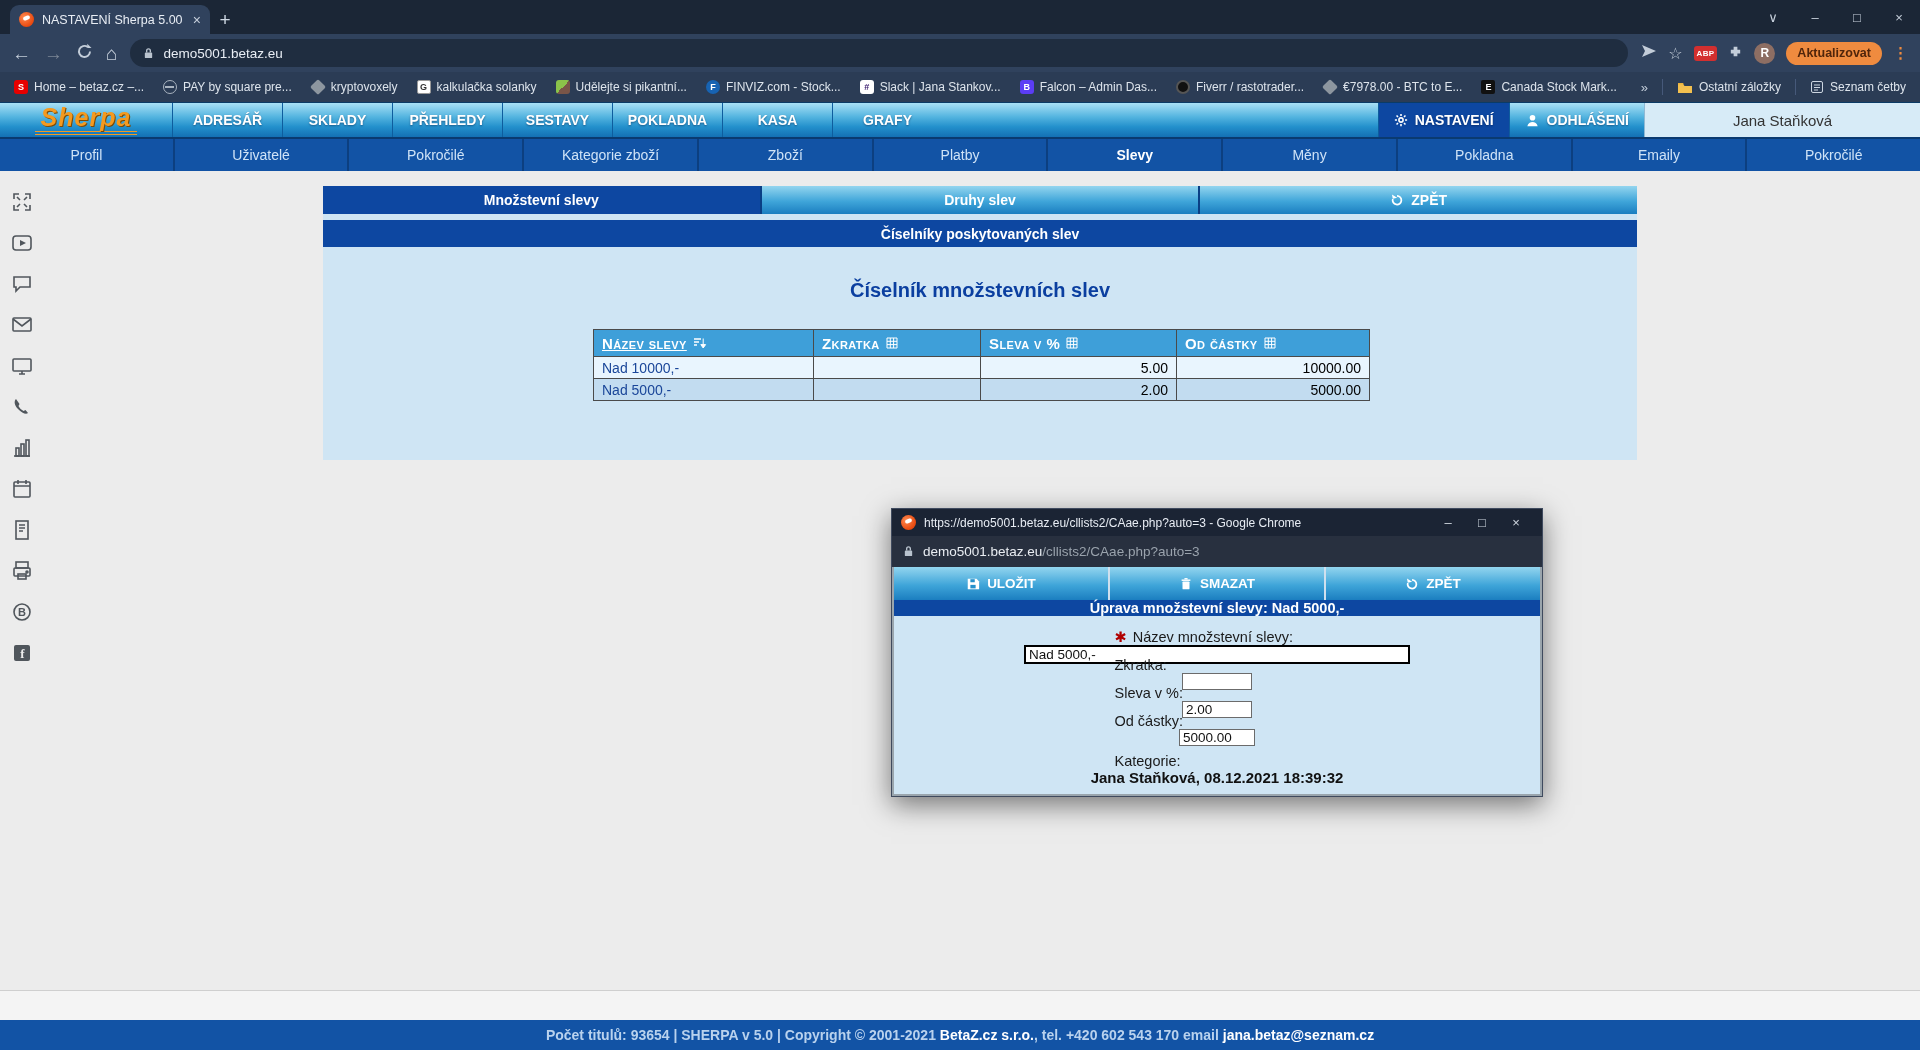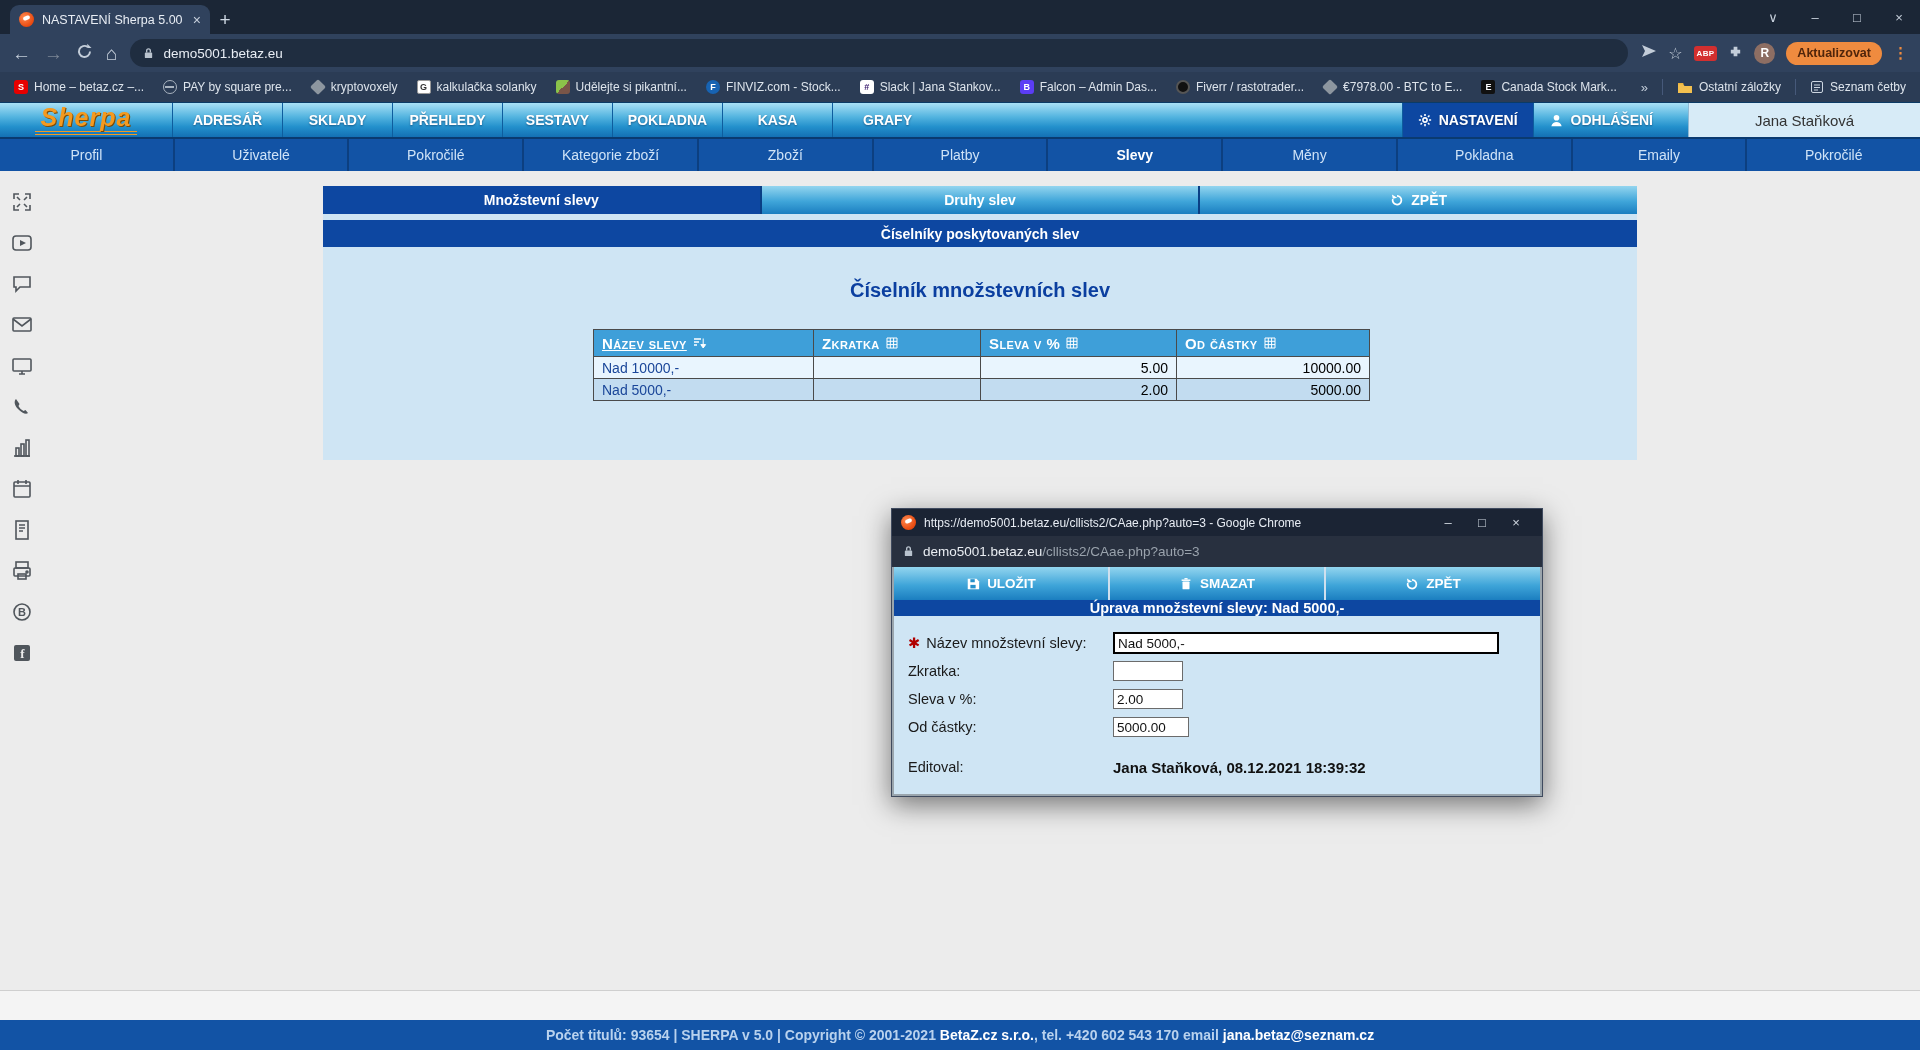--- a/index.html
+++ b/index.html
@@ -55,21 +55,21 @@
              display:flex; align-items:stretch; border-top:1px solid #0b3b66; border-bottom:2px solid #0a3a70; }
   .logo-box { width:172px; display:grid; place-items:center; }
   .logo { font-size:25px; font-weight:800; font-style:italic; color:#f49a20; letter-spacing:1px;
           text-shadow:1px 1px 0 #7c4a05; border-bottom:4px double #f49a20; line-height:1; padding:0 6px 1px; }
   .nav-item { width:110px; display:grid; place-items:center; color:#fff; font-weight:bold; font-size:14px;
               border-left:1px solid #0e5d9e; text-shadow:0 1px 2px rgba(0,20,60,.45); }
   .nav-spacer { flex:1; }
   .nav-btn { display:flex; align-items:center; gap:7px; padding:0 15px; color:#fff; font-weight:bold; font-size:14px;
              border-left:1px solid #0e5d9e; text-shadow:0 1px 2px rgba(0,20,60,.45); }
   .nav-btn.settings { background:#0d47a1; }
-  .nav-user { width:232px; background:#d7ebf7; color:#333; font-size:15px; display:grid; place-items:center; border-left:1px solid #8fb9d4;margin-left:20px; }
+  .nav-user { width:276px; background:#d7ebf7; color:#333; font-size:15px; display:grid; place-items:center; border-left:1px solid #8fb9d4; }
 
   .subnav { height:32px; background:#1253a5; display:flex; }
   .subnav-item { flex:1; display:grid; place-items:center; color:#cfe3f7; font-size:14px; border-right:2px solid #0c3f80; }
   .subnav-item:last-child { border-right:none; }
   .subnav-item.active { color:#fff; font-weight:bold; }
 
   
   .page { position:relative; height:879px; background:#ececec; overflow:hidden; }
 
   .side-icons { position:absolute; left:10px; top:19px; display:flex; flex-direction:column; gap:17px; }
@@ -109,21 +109,21 @@
   .pctl span { width:34px; text-align:center; color:#cfd6df; font-size:13px; }
   .paddr { height:31px; background:#28303f; display:flex; align-items:center; gap:9px; padding:0 11px; font-size:13.5px; }
   .paddr .host { color:#e9edf2; } .paddr .path { color:#9aa3ad; }
   .pbody { border:2px solid #9aa5ad; border-top:none; }
   .pbtns { height:33px; display:flex; background:linear-gradient(180deg,#93d5ef 0%,#3fa5d9 55%,#1b7ec0 100%); }
   .pbtn { flex:1; display:flex; align-items:center; justify-content:center; gap:7px; color:#fff; font-weight:bold;
           font-size:13.5px; border-right:2px solid #cfe0ee; }
   .pbtn:last-child { border-right:none; }
   .pheader { height:16px; background:#0d47a1; color:#fff; font-weight:bold; font-size:14.5px; display:grid; place-items:center; }
   .pform { background:#cfe5f4; padding:13px 14px 13px 14px; }
-  .frow { display:flex; align-items:center; height:28px; }
+  .frow { display:flex; align-items:center; height:28px;flex-direction:column; }
   .flabel { width:205px; font-size:14.5px; color:#1a1a1a; }
   .req { color:#b00000; margin-right:6px; }
   .inp { height:20px; border:1px solid #6b6b6b; background:#fff; font-size:13.5px; padding:0 3px;
          font-family:"Liberation Sans", sans-serif; color:#111; }
   .inp.name { width:386px; height:22px; border:2px solid #000; }
   .inp.small { width:70px; }
   .inp.small2 { width:76px; }
   .frow.edited { margin-top:12px; }
   .edited-val { font-weight:bold; font-size:15px; color:#111; }
 
@@ -499,21 +499,21 @@
         </div>
         <div class="frow">
           <span class="flabel">Sleva v %:</span>
           <input class="inp small" type="text" value="2.00" style="">
         </div>
         <div class="frow">
           <span class="flabel">Od částky:</span>
           <input class="inp small2" type="text" value="5000.00" style="">
         </div>
         <div class="frow edited">
-          <span class="flabel">Editoval:</span>
+          <span class="flabel">Kategorie:</span>
           <span class="edited-val">Jana Staňková, 08.12.2021 18:39:32</span>
         </div>
       </div>
     </div>
   </div>
 
   <div class="footer-strip"></div>
   <div class="footer"><span>Počet titulů: 93654 | SHERPA v 5.0 | Copyright © 2001-2021 </span><span class="hl">BetaZ.cz s.r.o.</span><span>, tel. +420 602 543 170 email </span><span class="hl">jana.betaz@seznam.cz</span></div>
 </div>
 

